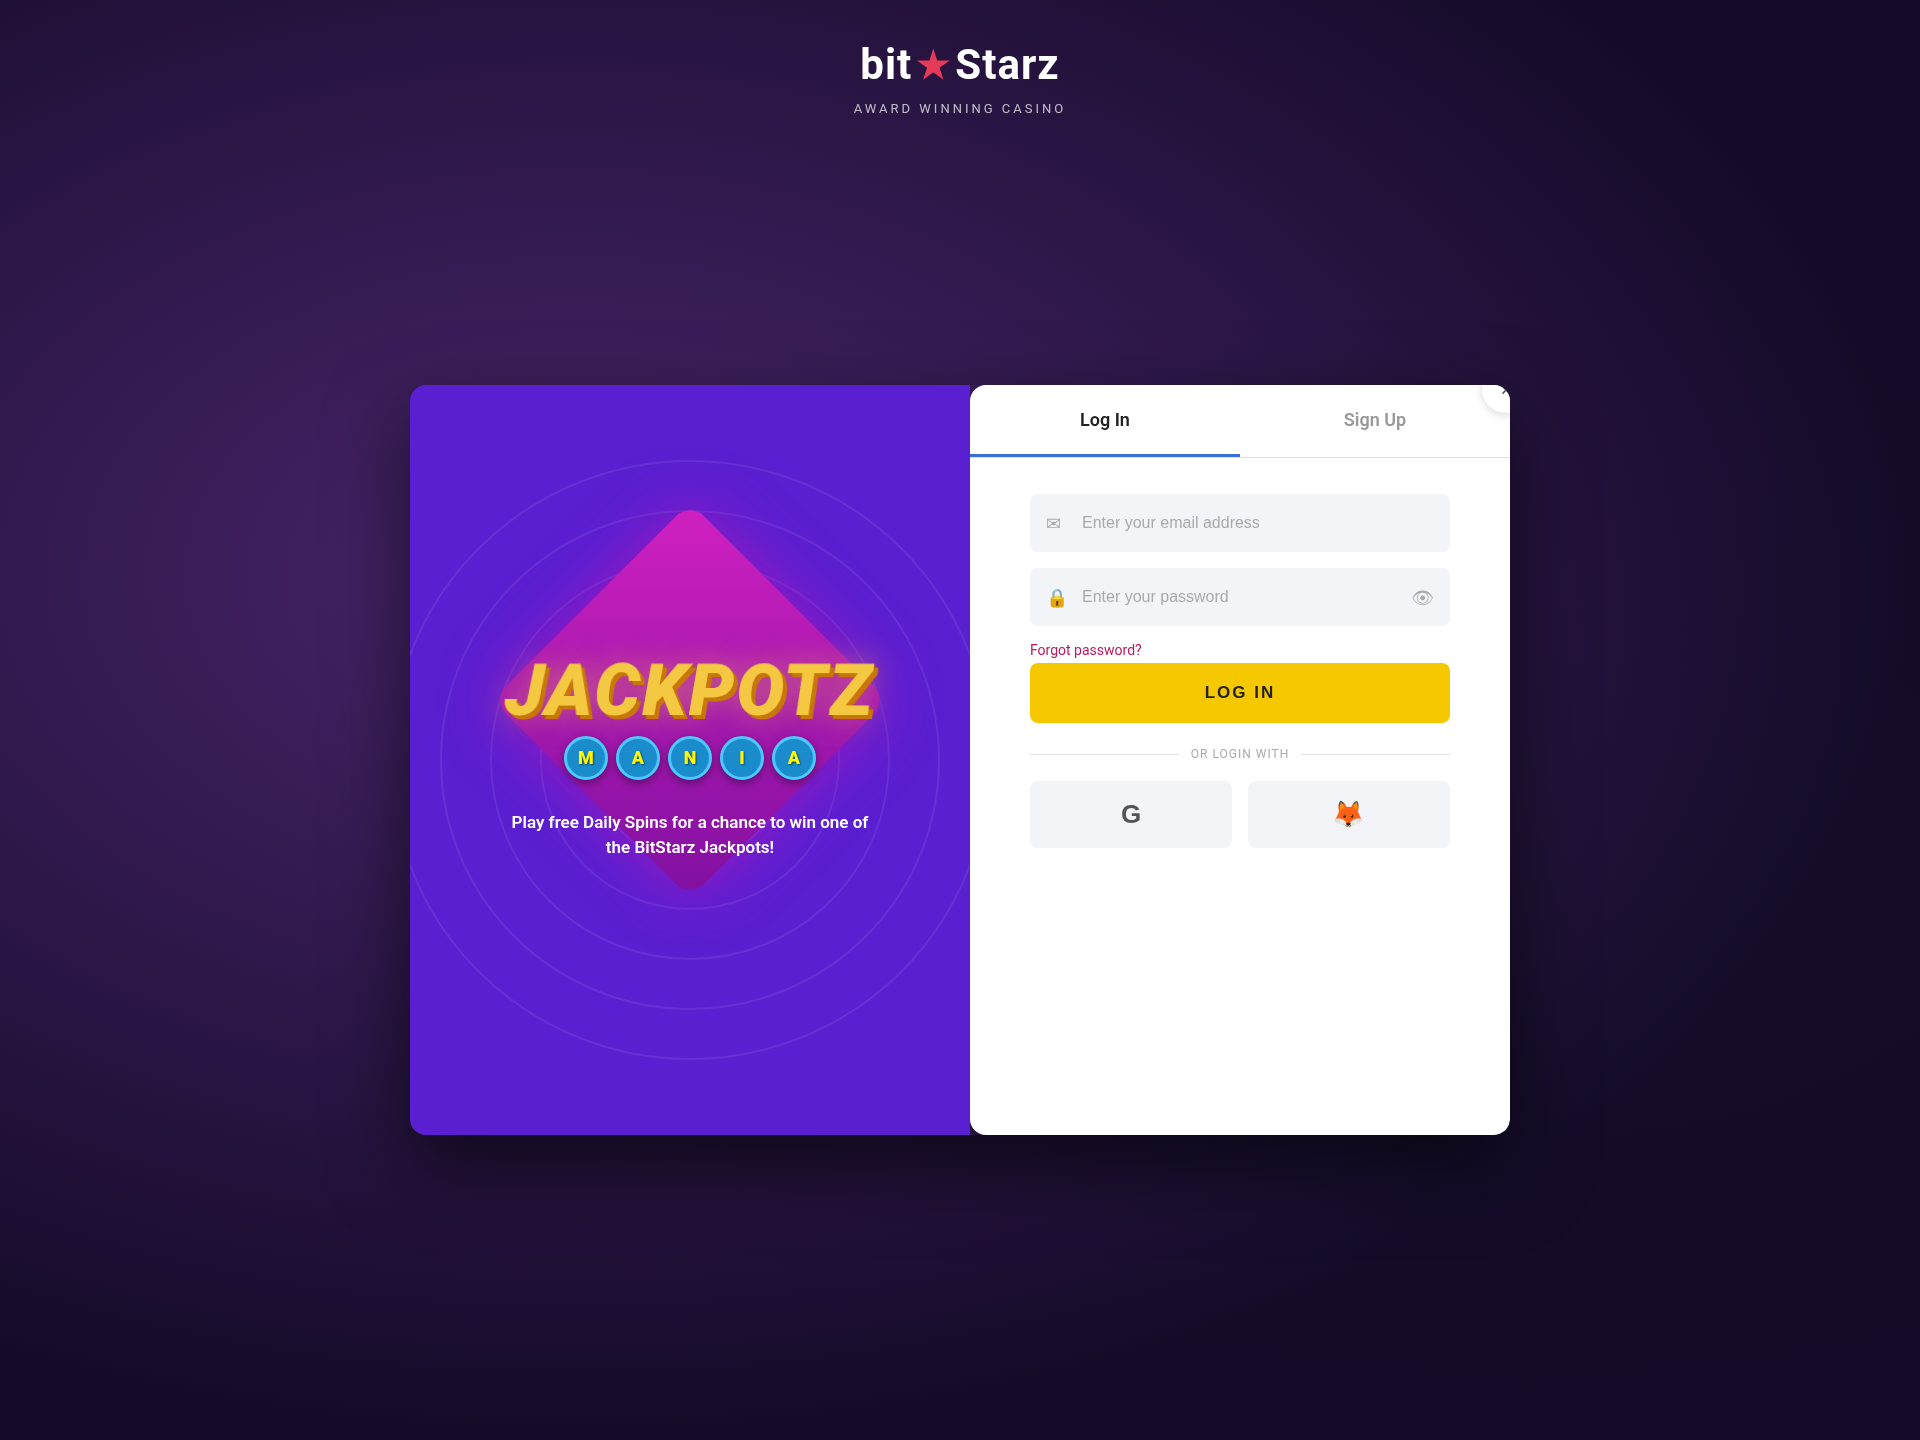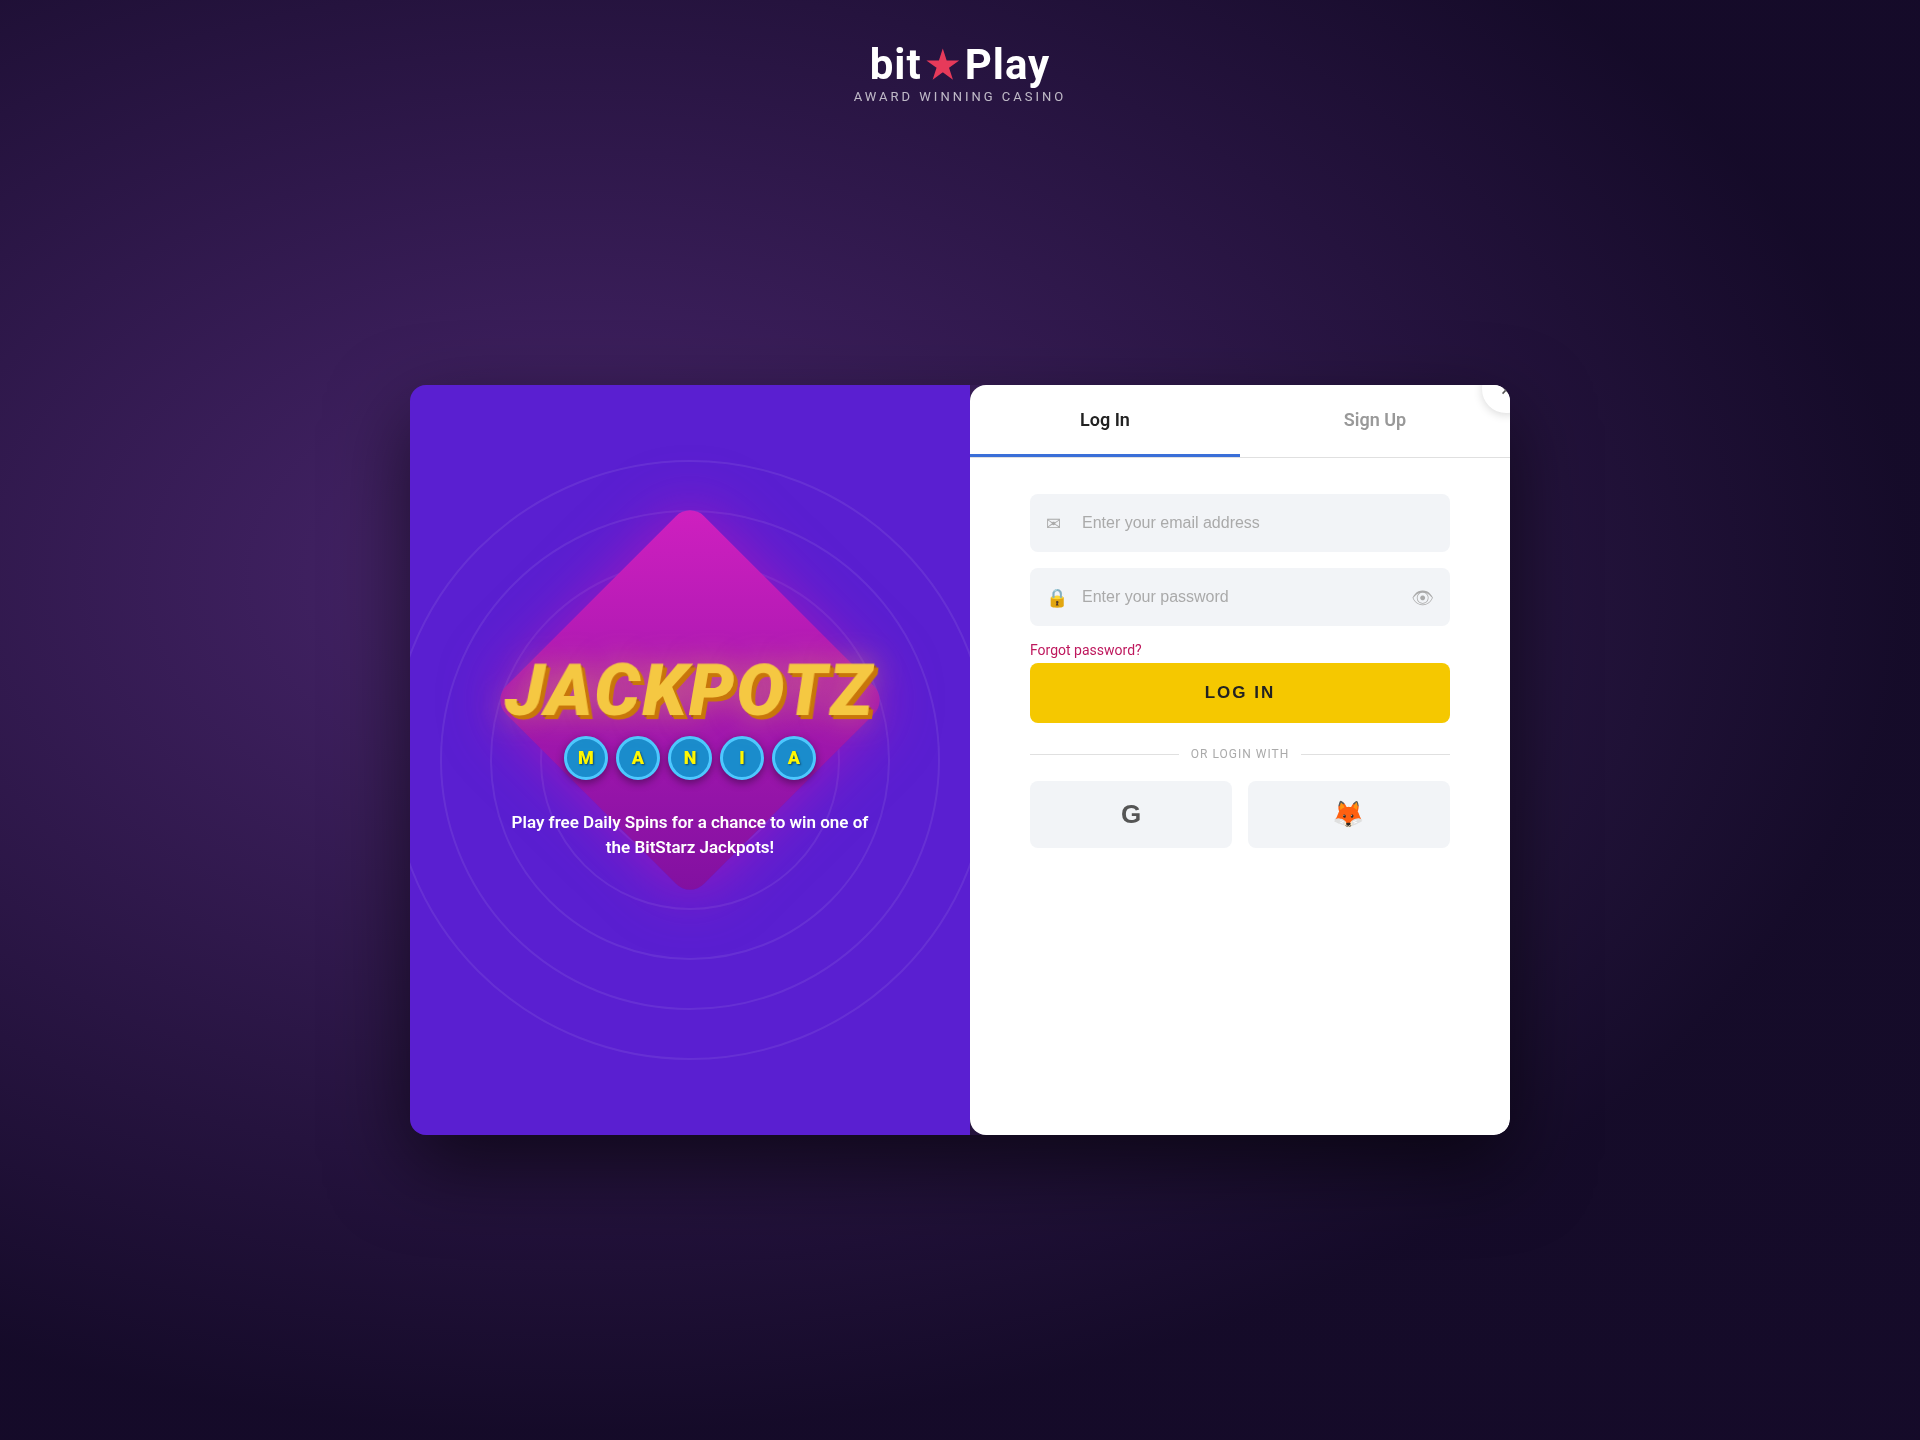--- a/index.html
+++ b/index.html
@@ -49,21 +49,21 @@
     .logo-star {
       color: #e63a5a;
       font-size: 38px;
     }
     .logo-starz { color: white; }
 
     .logo-subtitle {
       color: rgba(255,255,255,0.7);
       font-size: 13px;
       letter-spacing: 3px;
-      margin-top: 0;
+      margin-top: 12px;
       font-weight: 400;
     }
 
     .modal-container {
       position: relative;
       z-index: 10;
       display: flex;
       width: 1100px;
       height: 750px;
       border-radius: 16px;
@@ -337,21 +337,21 @@
   </style>
 </head>
 <body>
 
 <div class="bg-overlay"></div>
 
 <div class="logo-area">
   <div class="logo-text">
     <span class="logo-bit">bit</span>
     <span class="logo-star">★</span>
-    <span class="logo-starz">Play</span>
+    <span class="logo-starz">Starz</span>
   </div>
   <div class="logo-subtitle">AWARD WINNING CASINO</div>
 </div>
 
 <div class="modal-container">
 
   <div class="close-btn">
     <span>×</span>
   </div>
 

